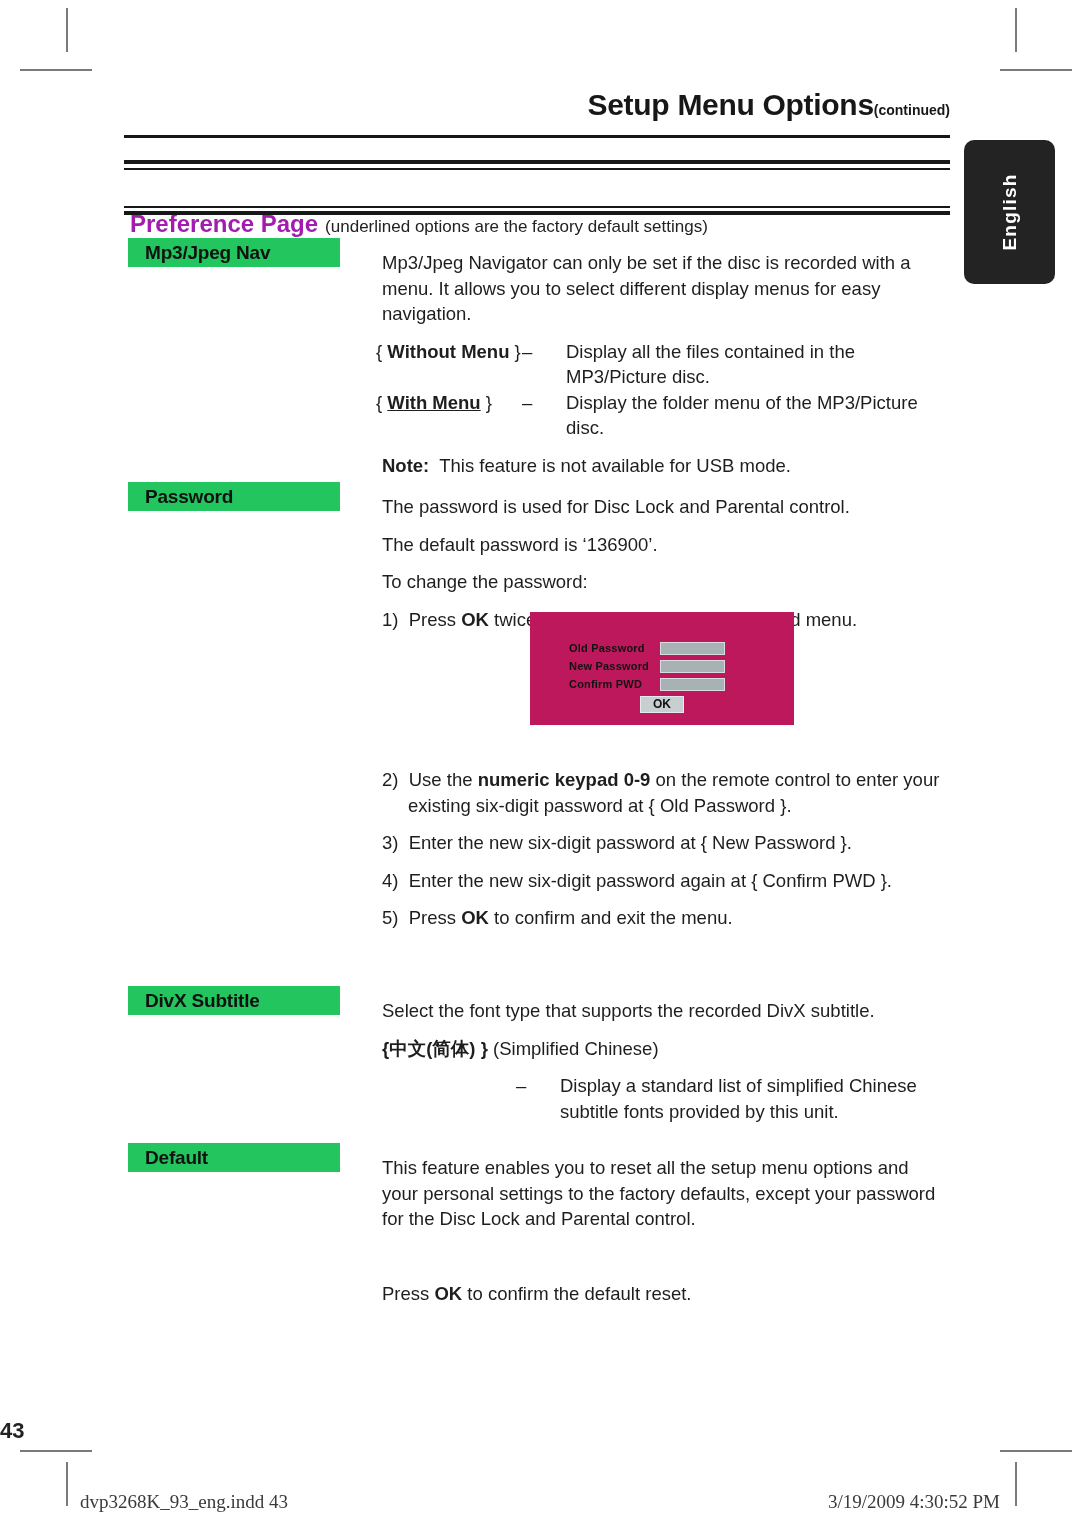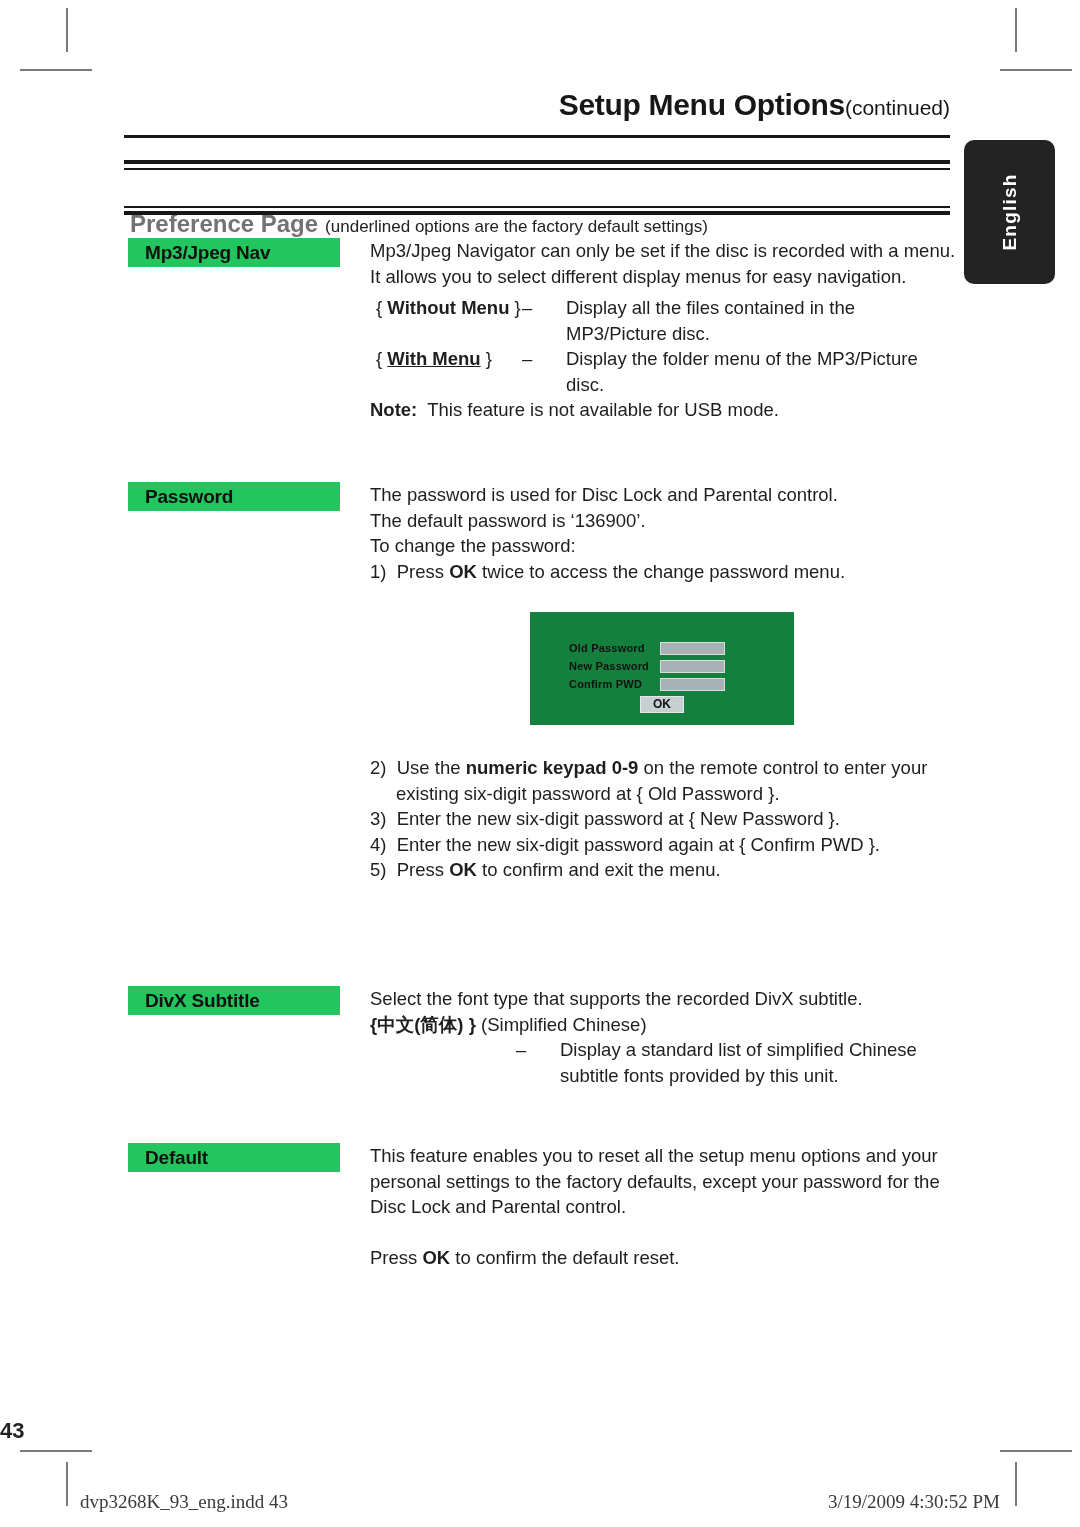--- a/index.html
+++ b/index.html
@@ -41,22 +41,22 @@
     text-align: right;
   }
   .header-title {
     font-size: 30px;
     font-weight: bold;
     letter-spacing: -0.3px;
     color: #171717;
     display: inline;
   }
   .header-continued {
-    font-size: 21px;
-    font-weight: normal;
+    font-size: 14px;
+    font-weight: bold;
     color: #171717;
     display: inline;
   }
 
   .rule {
     position: absolute;
     left: 124px;
     width: 826px;
     background: #171717;
   }
@@ -70,21 +70,21 @@
     position: absolute;
     left: 130px;
     top: 172px;
     height: 32px;
     display: flex;
     align-items: baseline;
   }
   .pref-title {
     font-size: 24px;
     font-weight: bold;
-    color: #737373;
+    color: #a21caf;
   }
   .pref-sub {
     font-size: 17px;
     color: #222;
     margin-left: 7px;
     margin-top: 45px;
   }
 
   
   .lang-tab {
@@ -129,21 +129,21 @@
   }
 
   .body-col {
     position: absolute;
     left: 246px;
     width: 590px;
     font-size: 18.5px;
     line-height: 25.5px;
     color: #1e1e1e;
   }
-  .body-col p { margin: 0; }
+  .body-col p { margin: 12px; }
   .b { font-weight: bold; }
   .u { text-decoration: underline; }
 
   
   .opt-row {
     display: flex;
     align-items: flex-start;
   }
   .opt-key   { width: 146px; flex: 0 0 146px; }
   .opt-dash  { width: 44px;  flex: 0 0 44px; }
@@ -155,21 +155,21 @@
     text-indent: -26px;
   }
 
   
   .osd {
     position: absolute;
     left: 530px;
     top: 612px;
     width: 264px;
     height: 113px;
-    background: #15803d;
+    background: #be185d;
   }
   .osd-rows {
     position: absolute;
     left: 39px;
     top: 28px;
   }
   .osd-row {
     display: flex;
     align-items: center;
     height: 16px;

